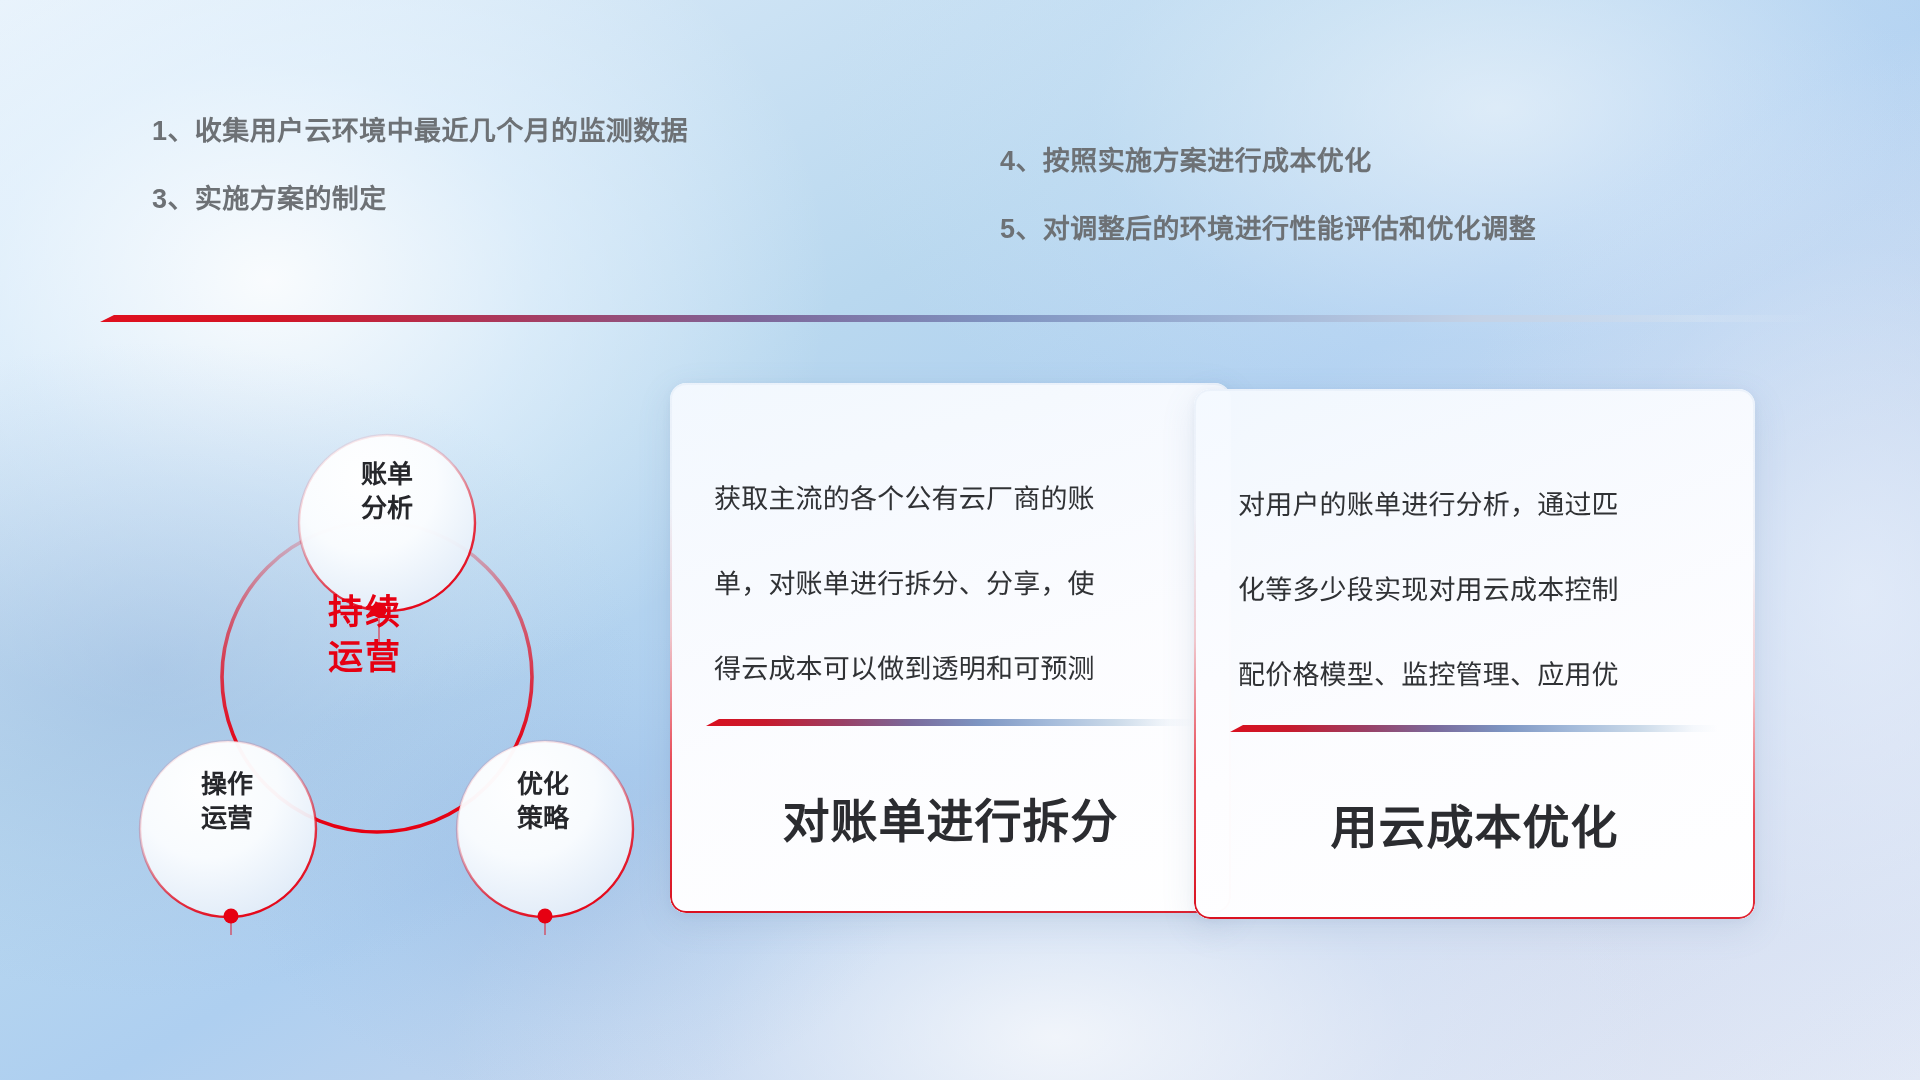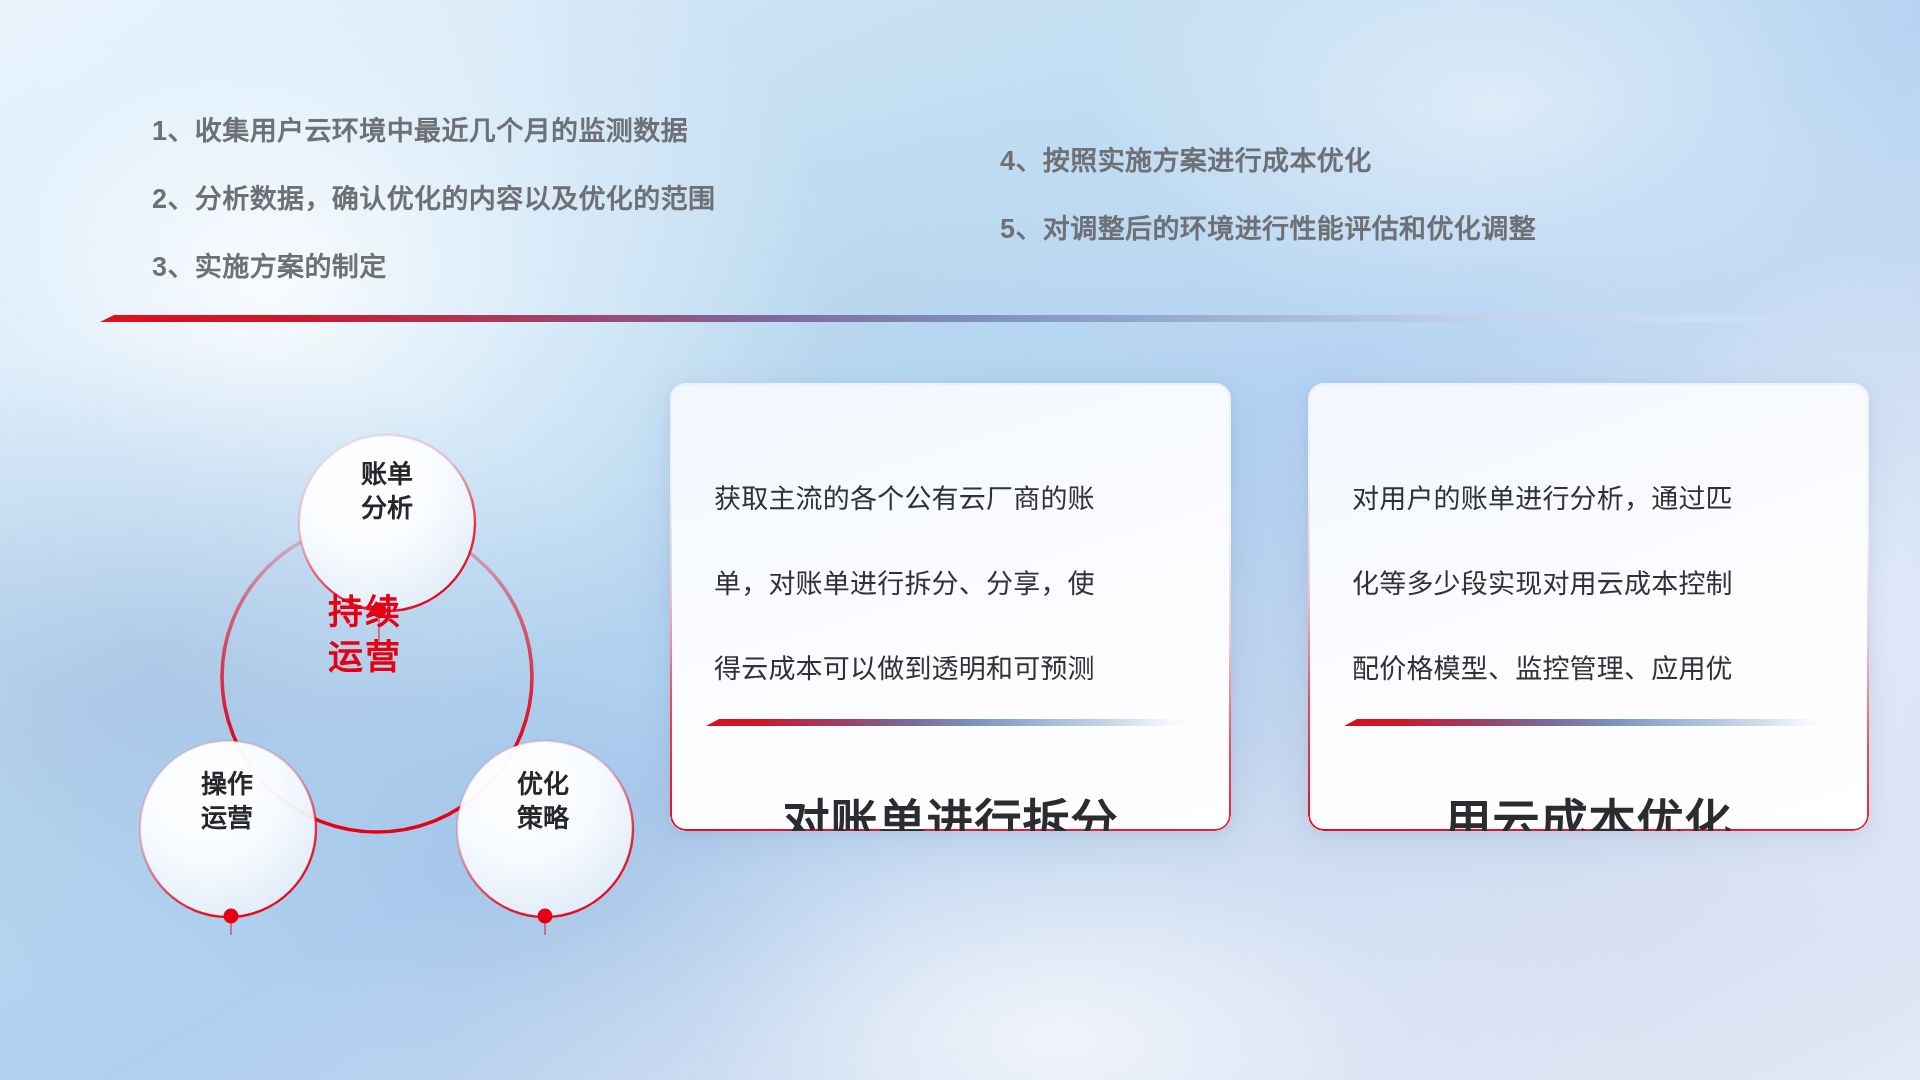--- a/index.html
+++ b/index.html
@@ -147,21 +147,21 @@
     letter-spacing: 2px;
     white-space: nowrap;
     pointer-events: none;
   }
 
   
   .card {
     position: absolute;
     top: 383px;
     width: 561px;
-    height: 448px;
+    height: 530px;
     border-radius: 16px;
     background:
       linear-gradient(163deg,
         rgba(244,249,255,0.96) 0%,
         rgba(249,251,255,0.97) 28%,
         rgba(253,253,255,0.985) 58%,
         rgba(255,255,255,0.99) 100%);
     box-shadow:
       0 10px 34px rgba(96,128,170,0.14),
       0 2px 8px rgba(96,128,170,0.08);
@@ -180,21 +180,21 @@
       rgba(226,30,45,0.80) 74%,
       #d9101f 100%);
     -webkit-mask:
       linear-gradient(#000 0 0) content-box,
       linear-gradient(#000 0 0);
     -webkit-mask-composite: xor;
     mask-composite: exclude;
     pointer-events: none;
   }
   .card-1 { left: 670px; }
-  .card-2 { left: 1308px; }
+  .card-2 { left: 1194px; margin-top: 6px; }
 
   .card-body {
     position: absolute;
     left: 44px;
     right: 28px;
     top: 74px;
     font-size: 27px;
     line-height: 85px;
     color: #303235;
     letter-spacing: 0.2px;
@@ -242,23 +242,20 @@
   <div class="bg-layer bg-glow-1"></div>
   <div class="bg-layer bg-glow-2"></div>
   <div class="bg-layer bg-glow-3"></div>
   <div class="bg-layer bg-glow-4"></div>
   <div class="bg-layer bg-glow-5"></div>
   <div class="bg-layer bg-glow-6"></div>
 
   <div class="bullets bullets-left">
     <div class="bullet-row">
       <span class="bullet-num">1、</span><span class="bullet-text">收集用户云环境中最近几个月的监测数据</span>
-    </div>
-    <div class="bullet-row">
-      <span class="bullet-num">2、</span><span class="bullet-text">分析数据，确认优化的内容以及优化的范围</span>
     </div>
     <div class="bullet-row">
       <span class="bullet-num">3、</span><span class="bullet-text">实施方案的制定</span>
     </div>
   </div>
 
   <div class="bullets bullets-right">
     <div class="bullet-row">
       <span class="bullet-num">4、</span><span class="bullet-text">按照实施方案进行成本优化</span>
     </div>

